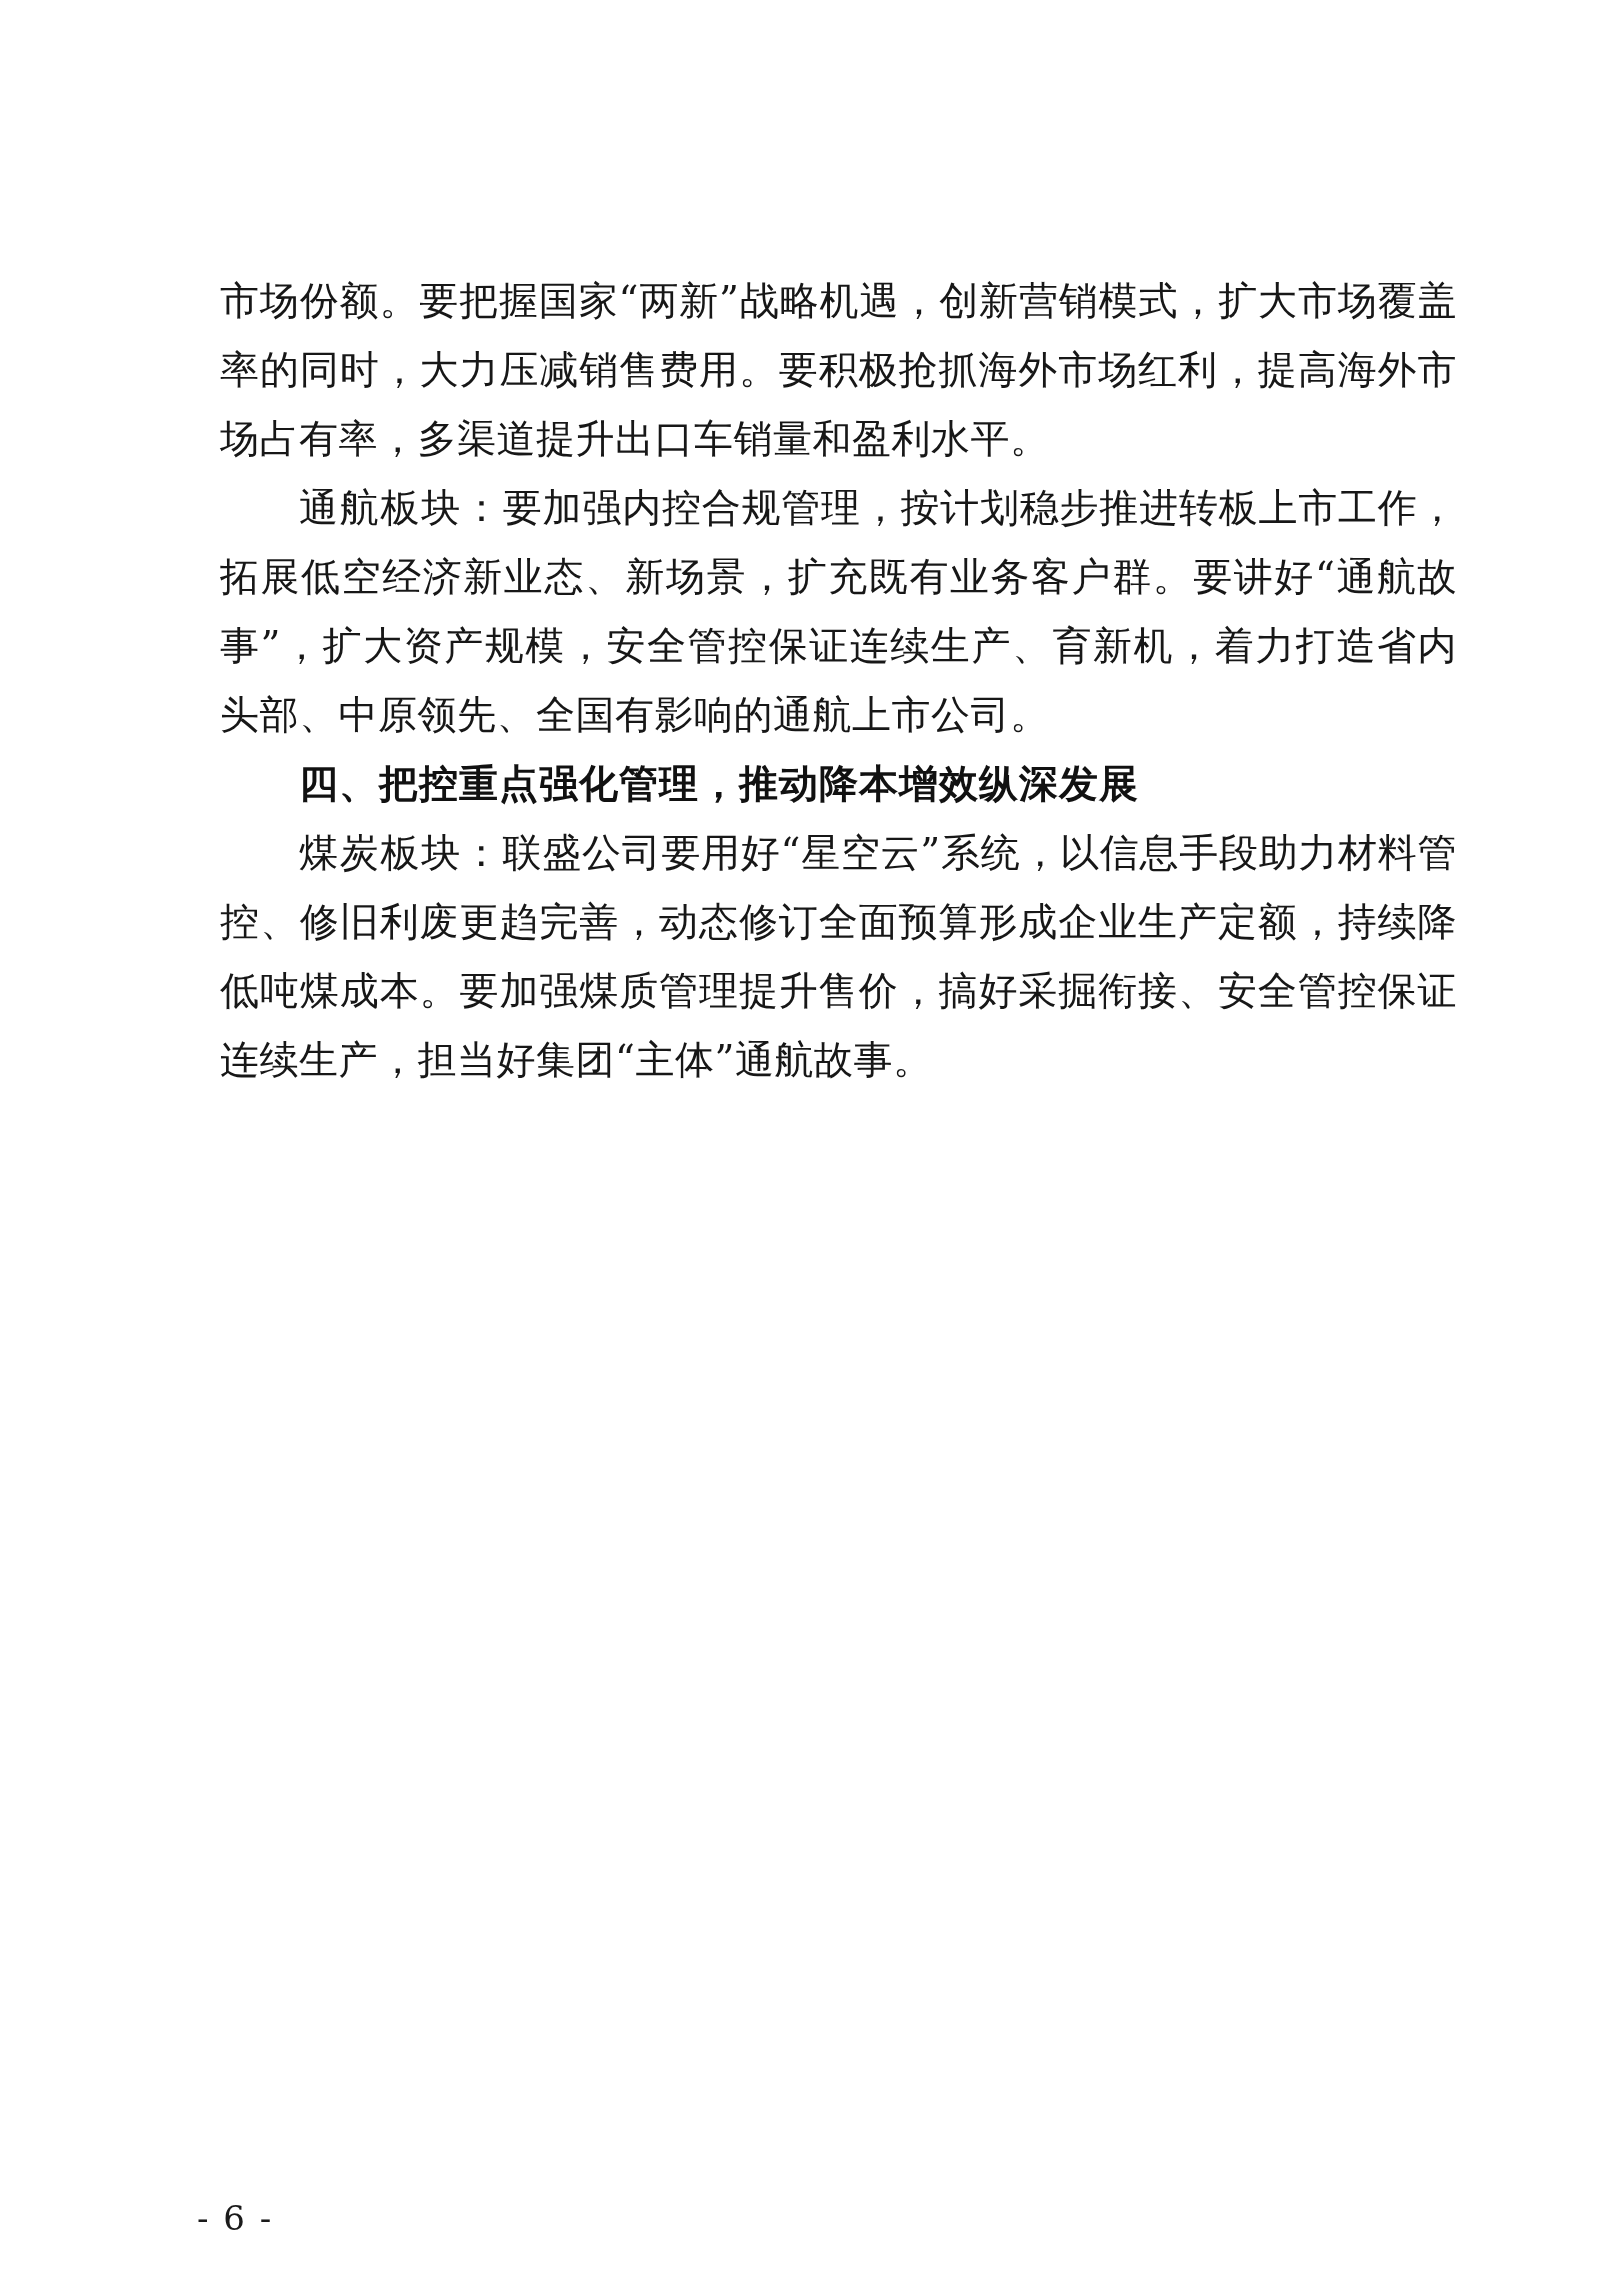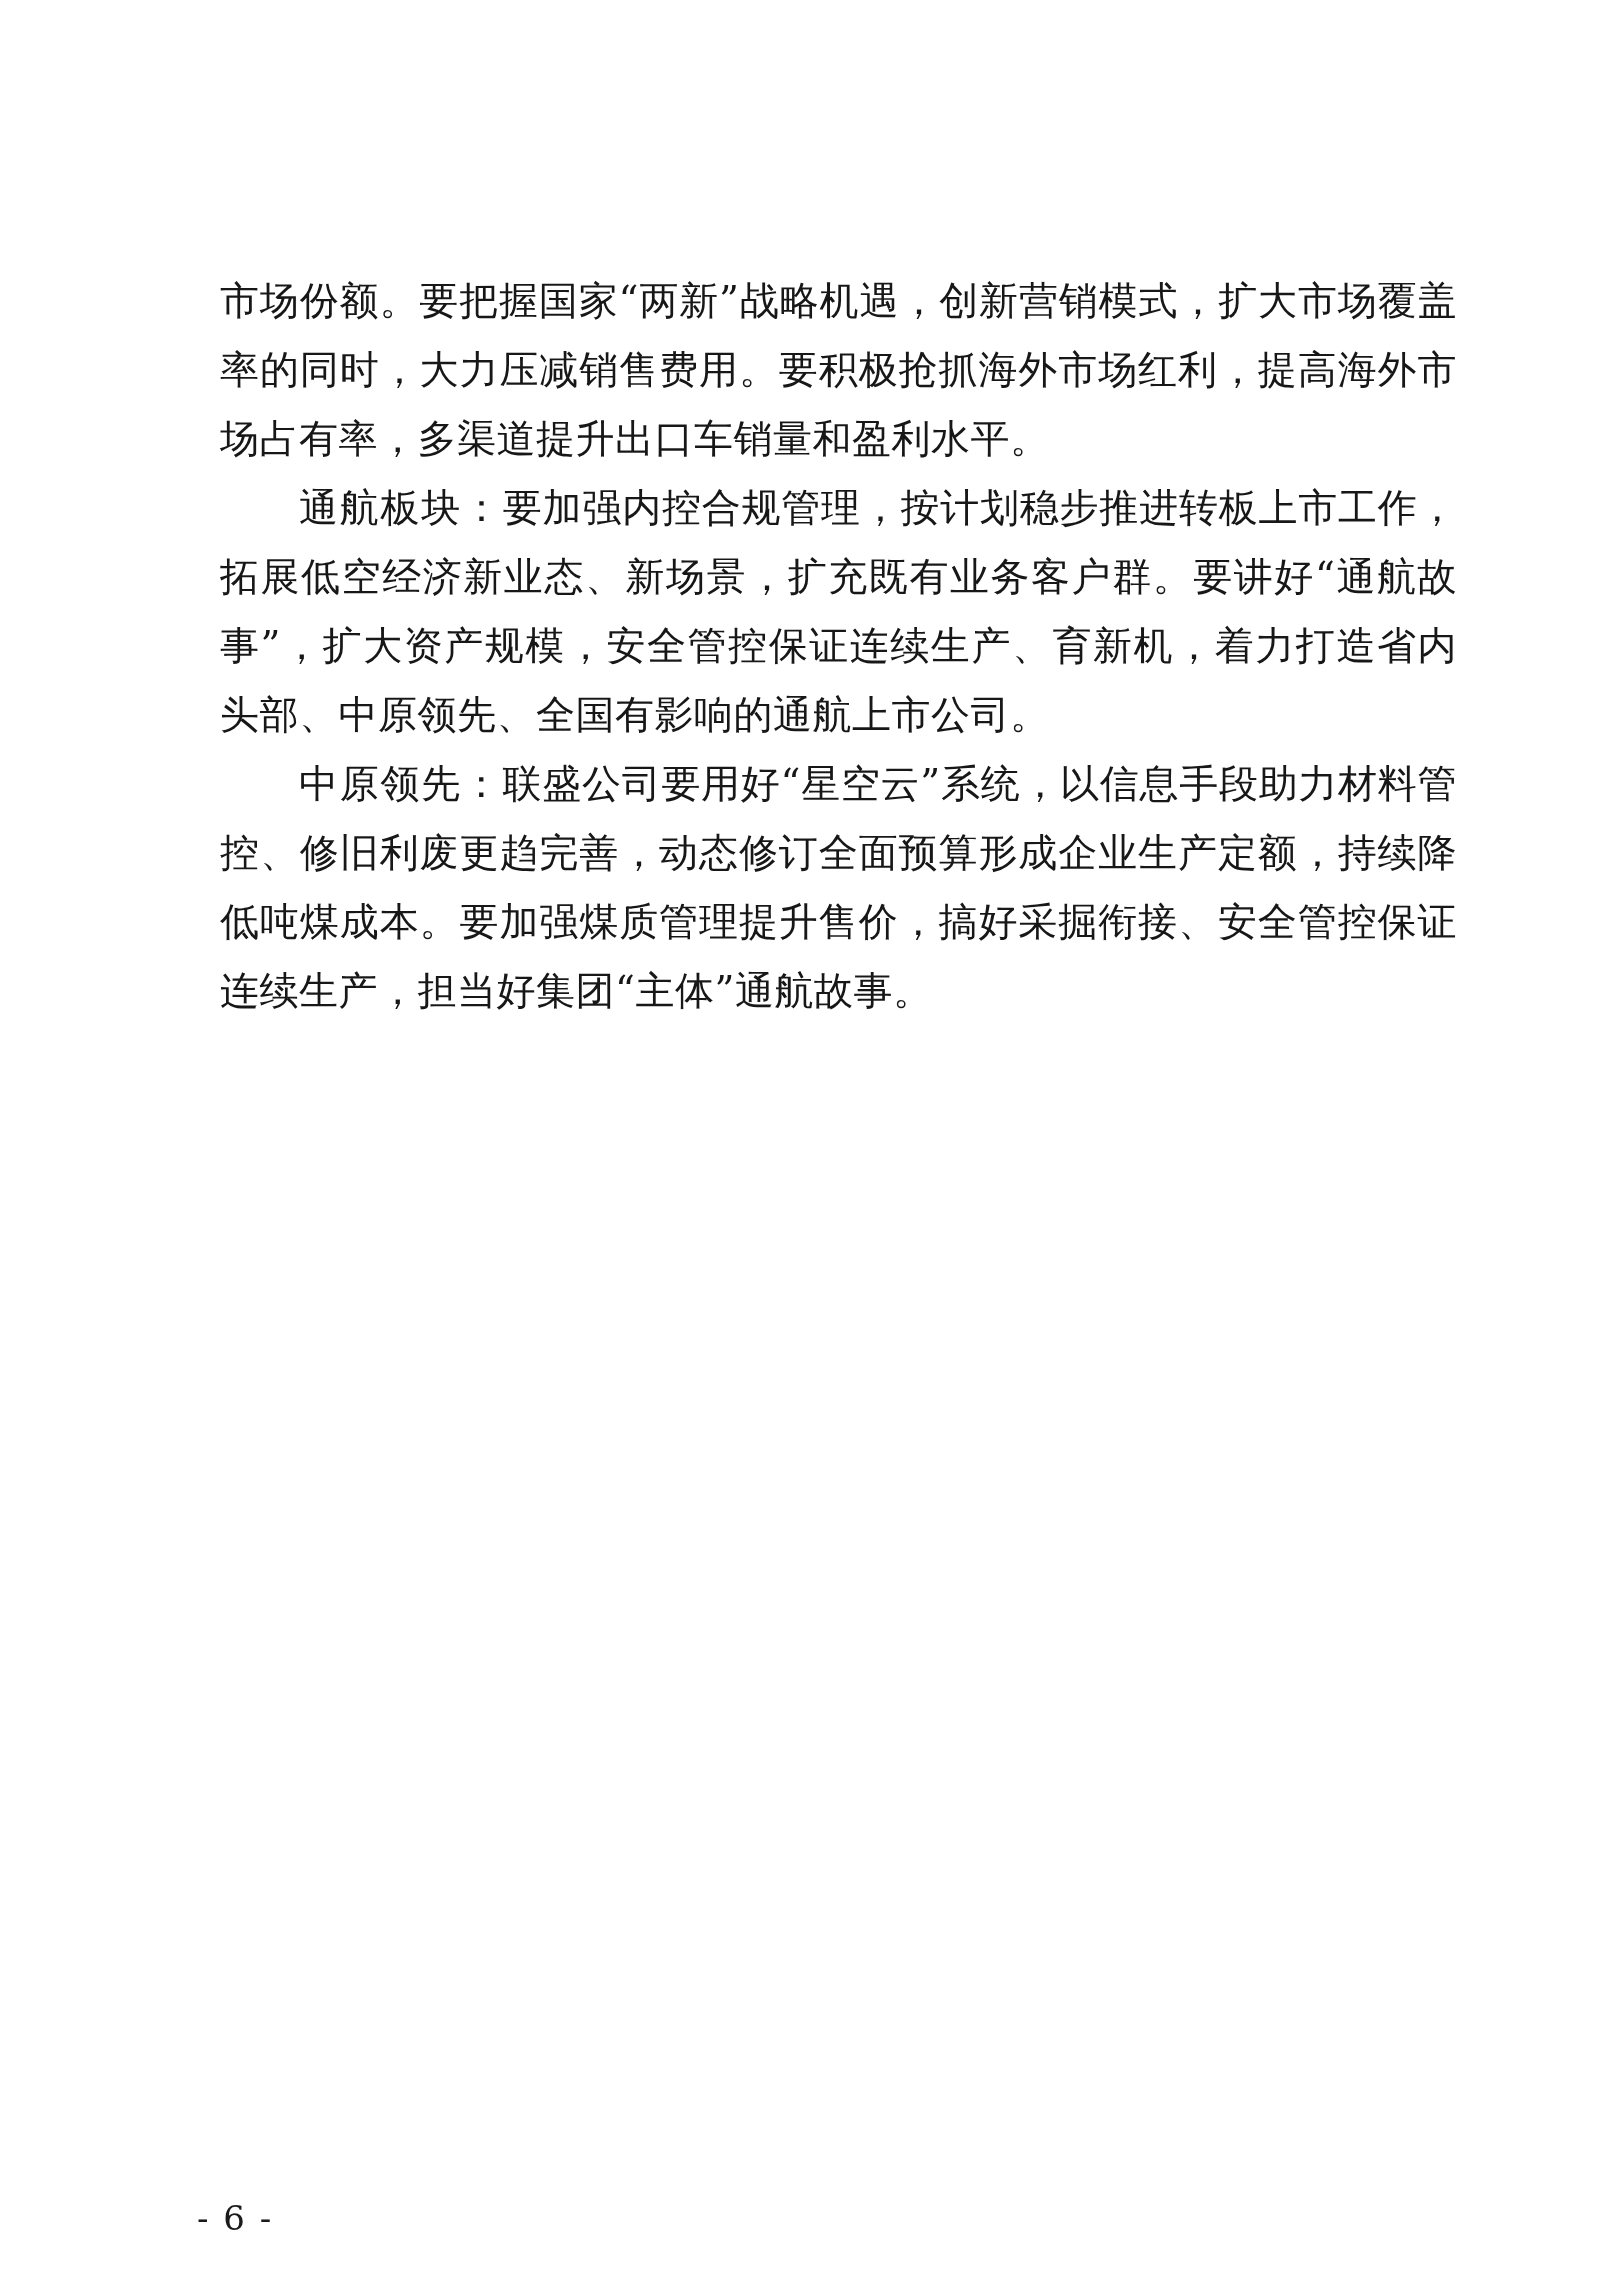--- a/index.html
+++ b/index.html
@@ -70,22 +70,23 @@
 <body>
 
 <div class="page">
   <div class="doc-body">
 
     <p class="para">市场份额。要把握国家“两新”战略机遇，创新营销模式，扩大市场覆盖率的同时，大力压减销售费用。要积极抢抓海外市场红利，提高海外市场占有率，多渠道提升出口车销量和盈利水平。</p>
 
     <p class="para indent"><span class="lead">通航板块：</span><span>要加强内控合规管理，按计划稳步推进转板上市工作，拓展低空经济新业态、新场景，扩充既有业务客户群。要讲好“通航故事”，扩大资产规模，安全管控保证连续生产、育新机，着力打造省内头部、中原领先、全国有影响的通航上市公司。</span></p>
 
 
+    <p class="heading">四、把控重点强化管理，推动降本增效纵深发展</p>
 
-    <p class="para indent"><span class="lead">中原领先：</span><span>联盛公司要用好“星空云”系统，以信息手段助力材料管控、修旧利废更趋完善，动态修订全面预算形成企业生产定额，持续降低吨煤成本。要加强煤质管理提升售价，搞好采掘衔接、安全管控保证连续生产，担当好集团“主体”通航故事。</span></p>
+    <p class="para indent"><span class="lead">煤炭板块：</span><span>联盛公司要用好“星空云”系统，以信息手段助力材料管控、修旧利废更趋完善，动态修订全面预算形成企业生产定额，持续降低吨煤成本。要加强煤质管理提升售价，搞好采掘衔接、安全管控保证连续生产，担当好集团“主体”通航故事。</span></p>
 
 
 
   </div>
 
   <div class="page-number">- 6 -</div>
 </div>
 
 
 </body></html>

